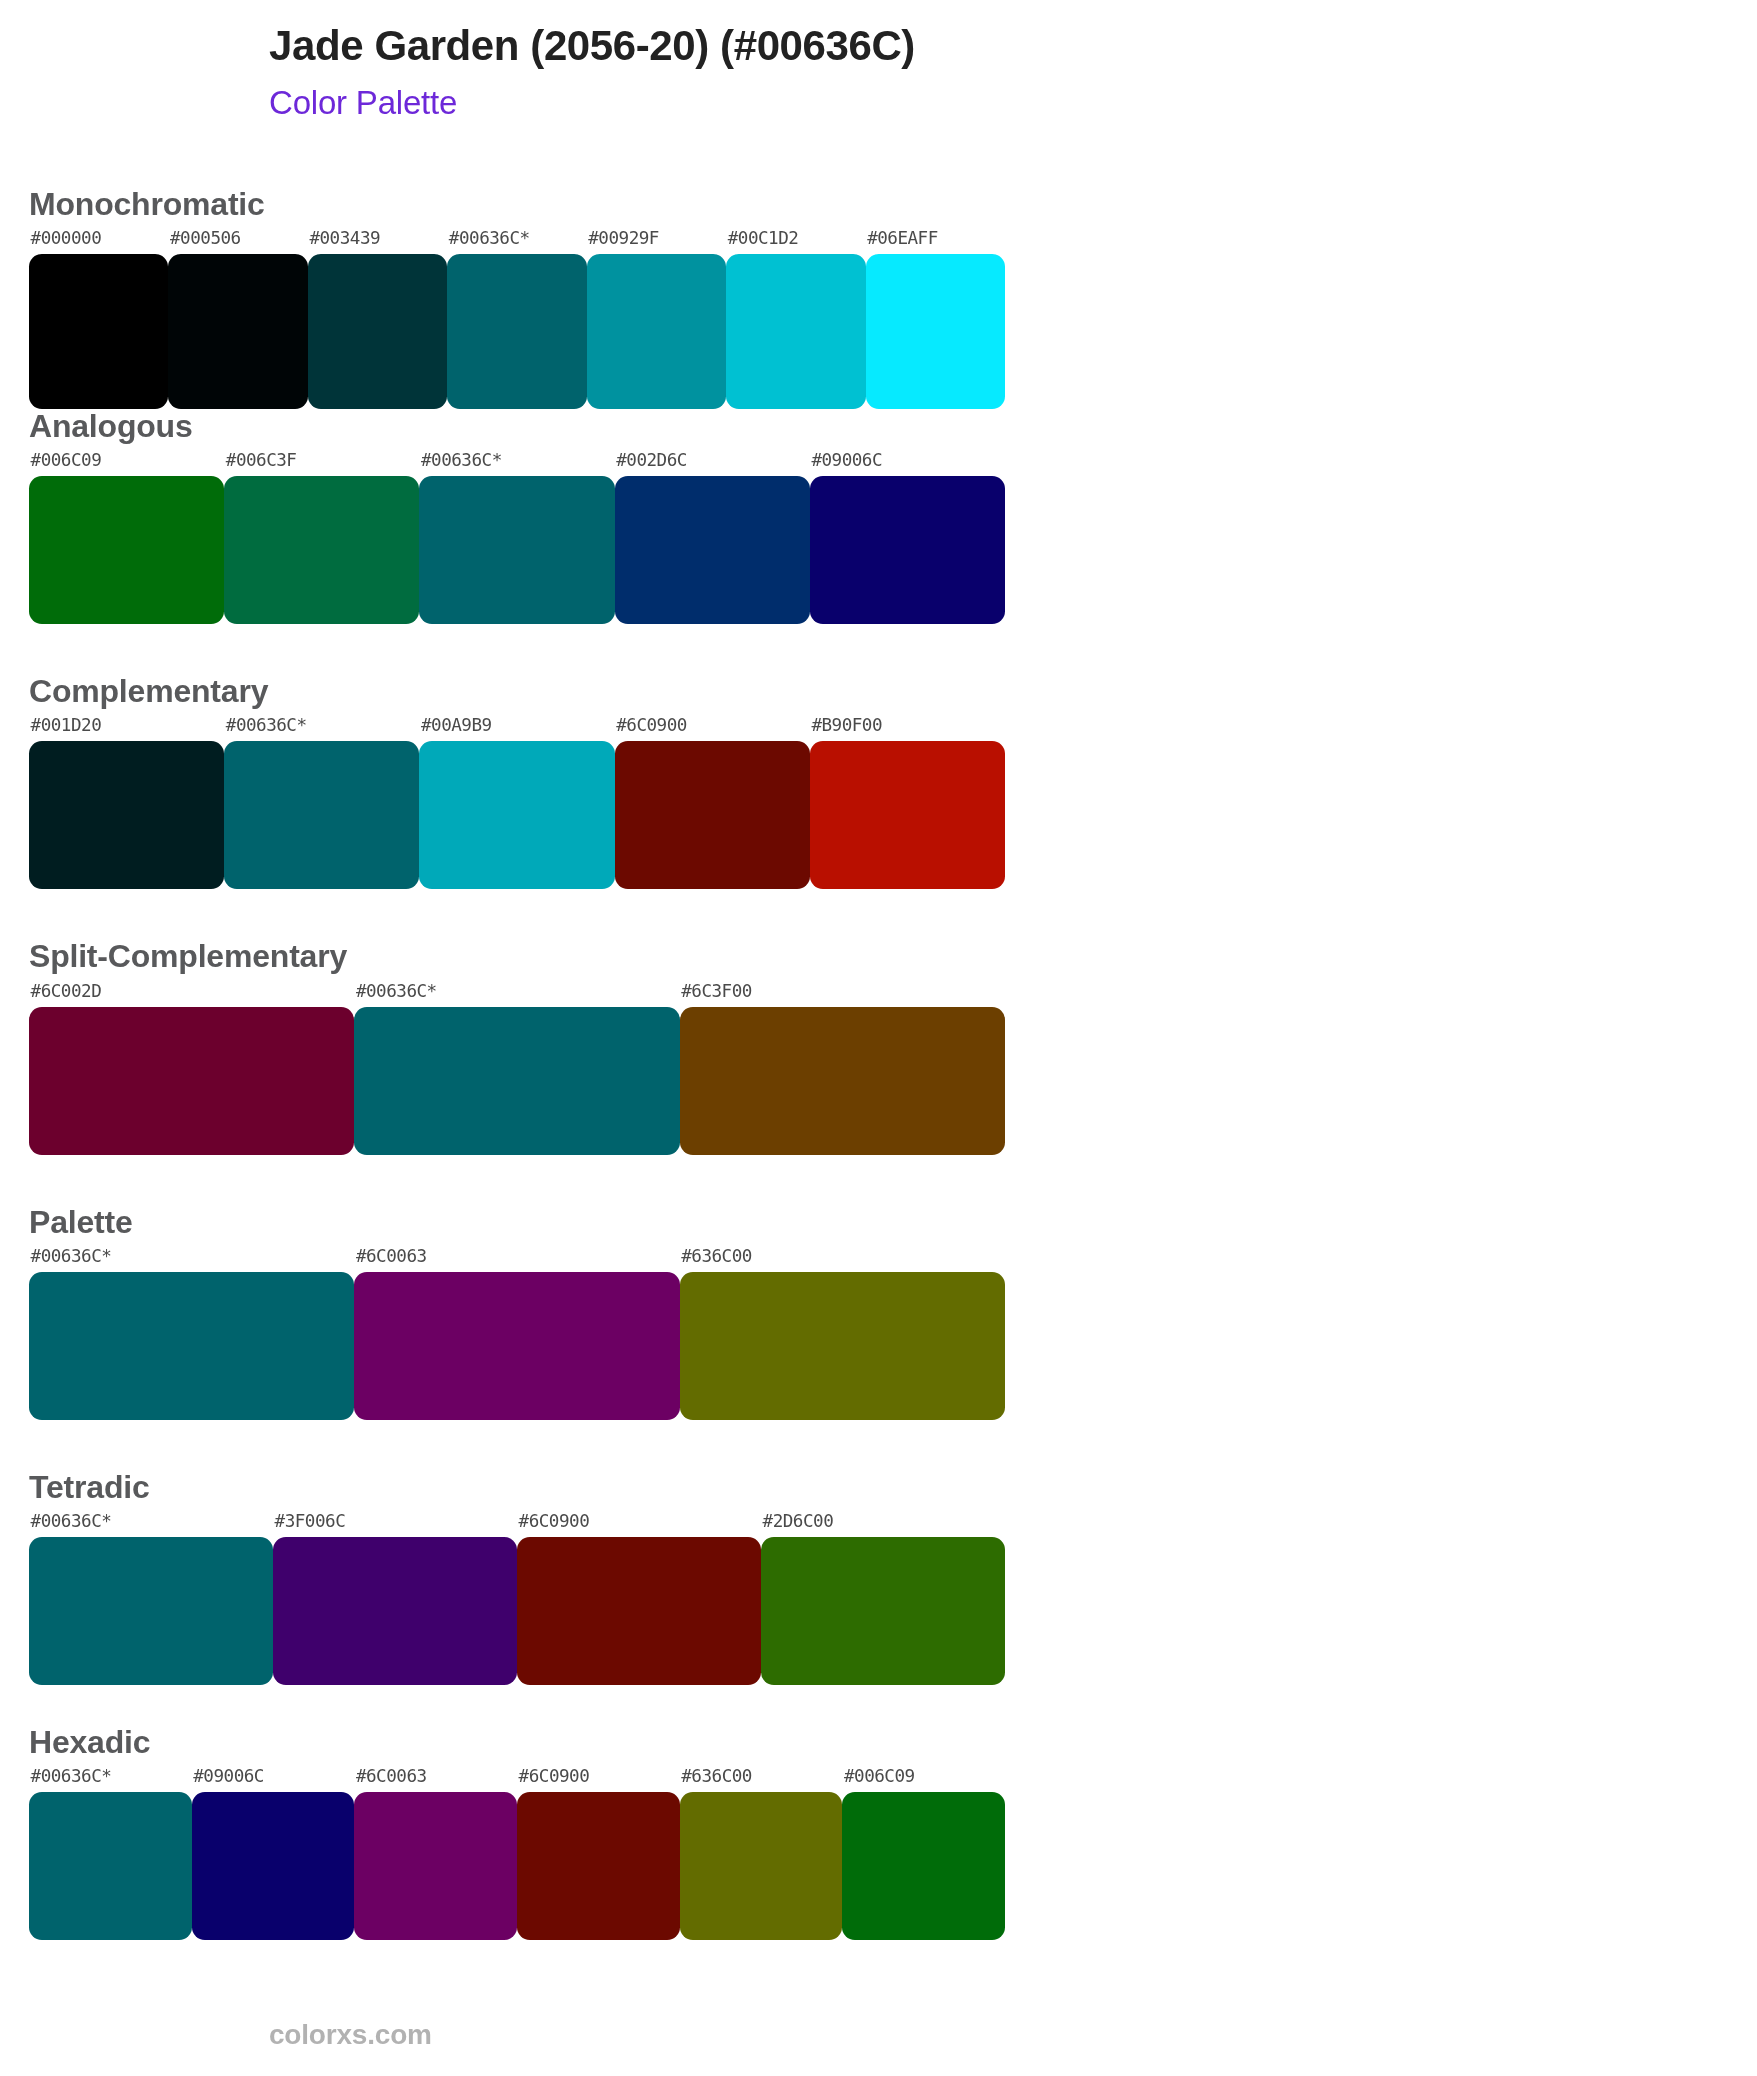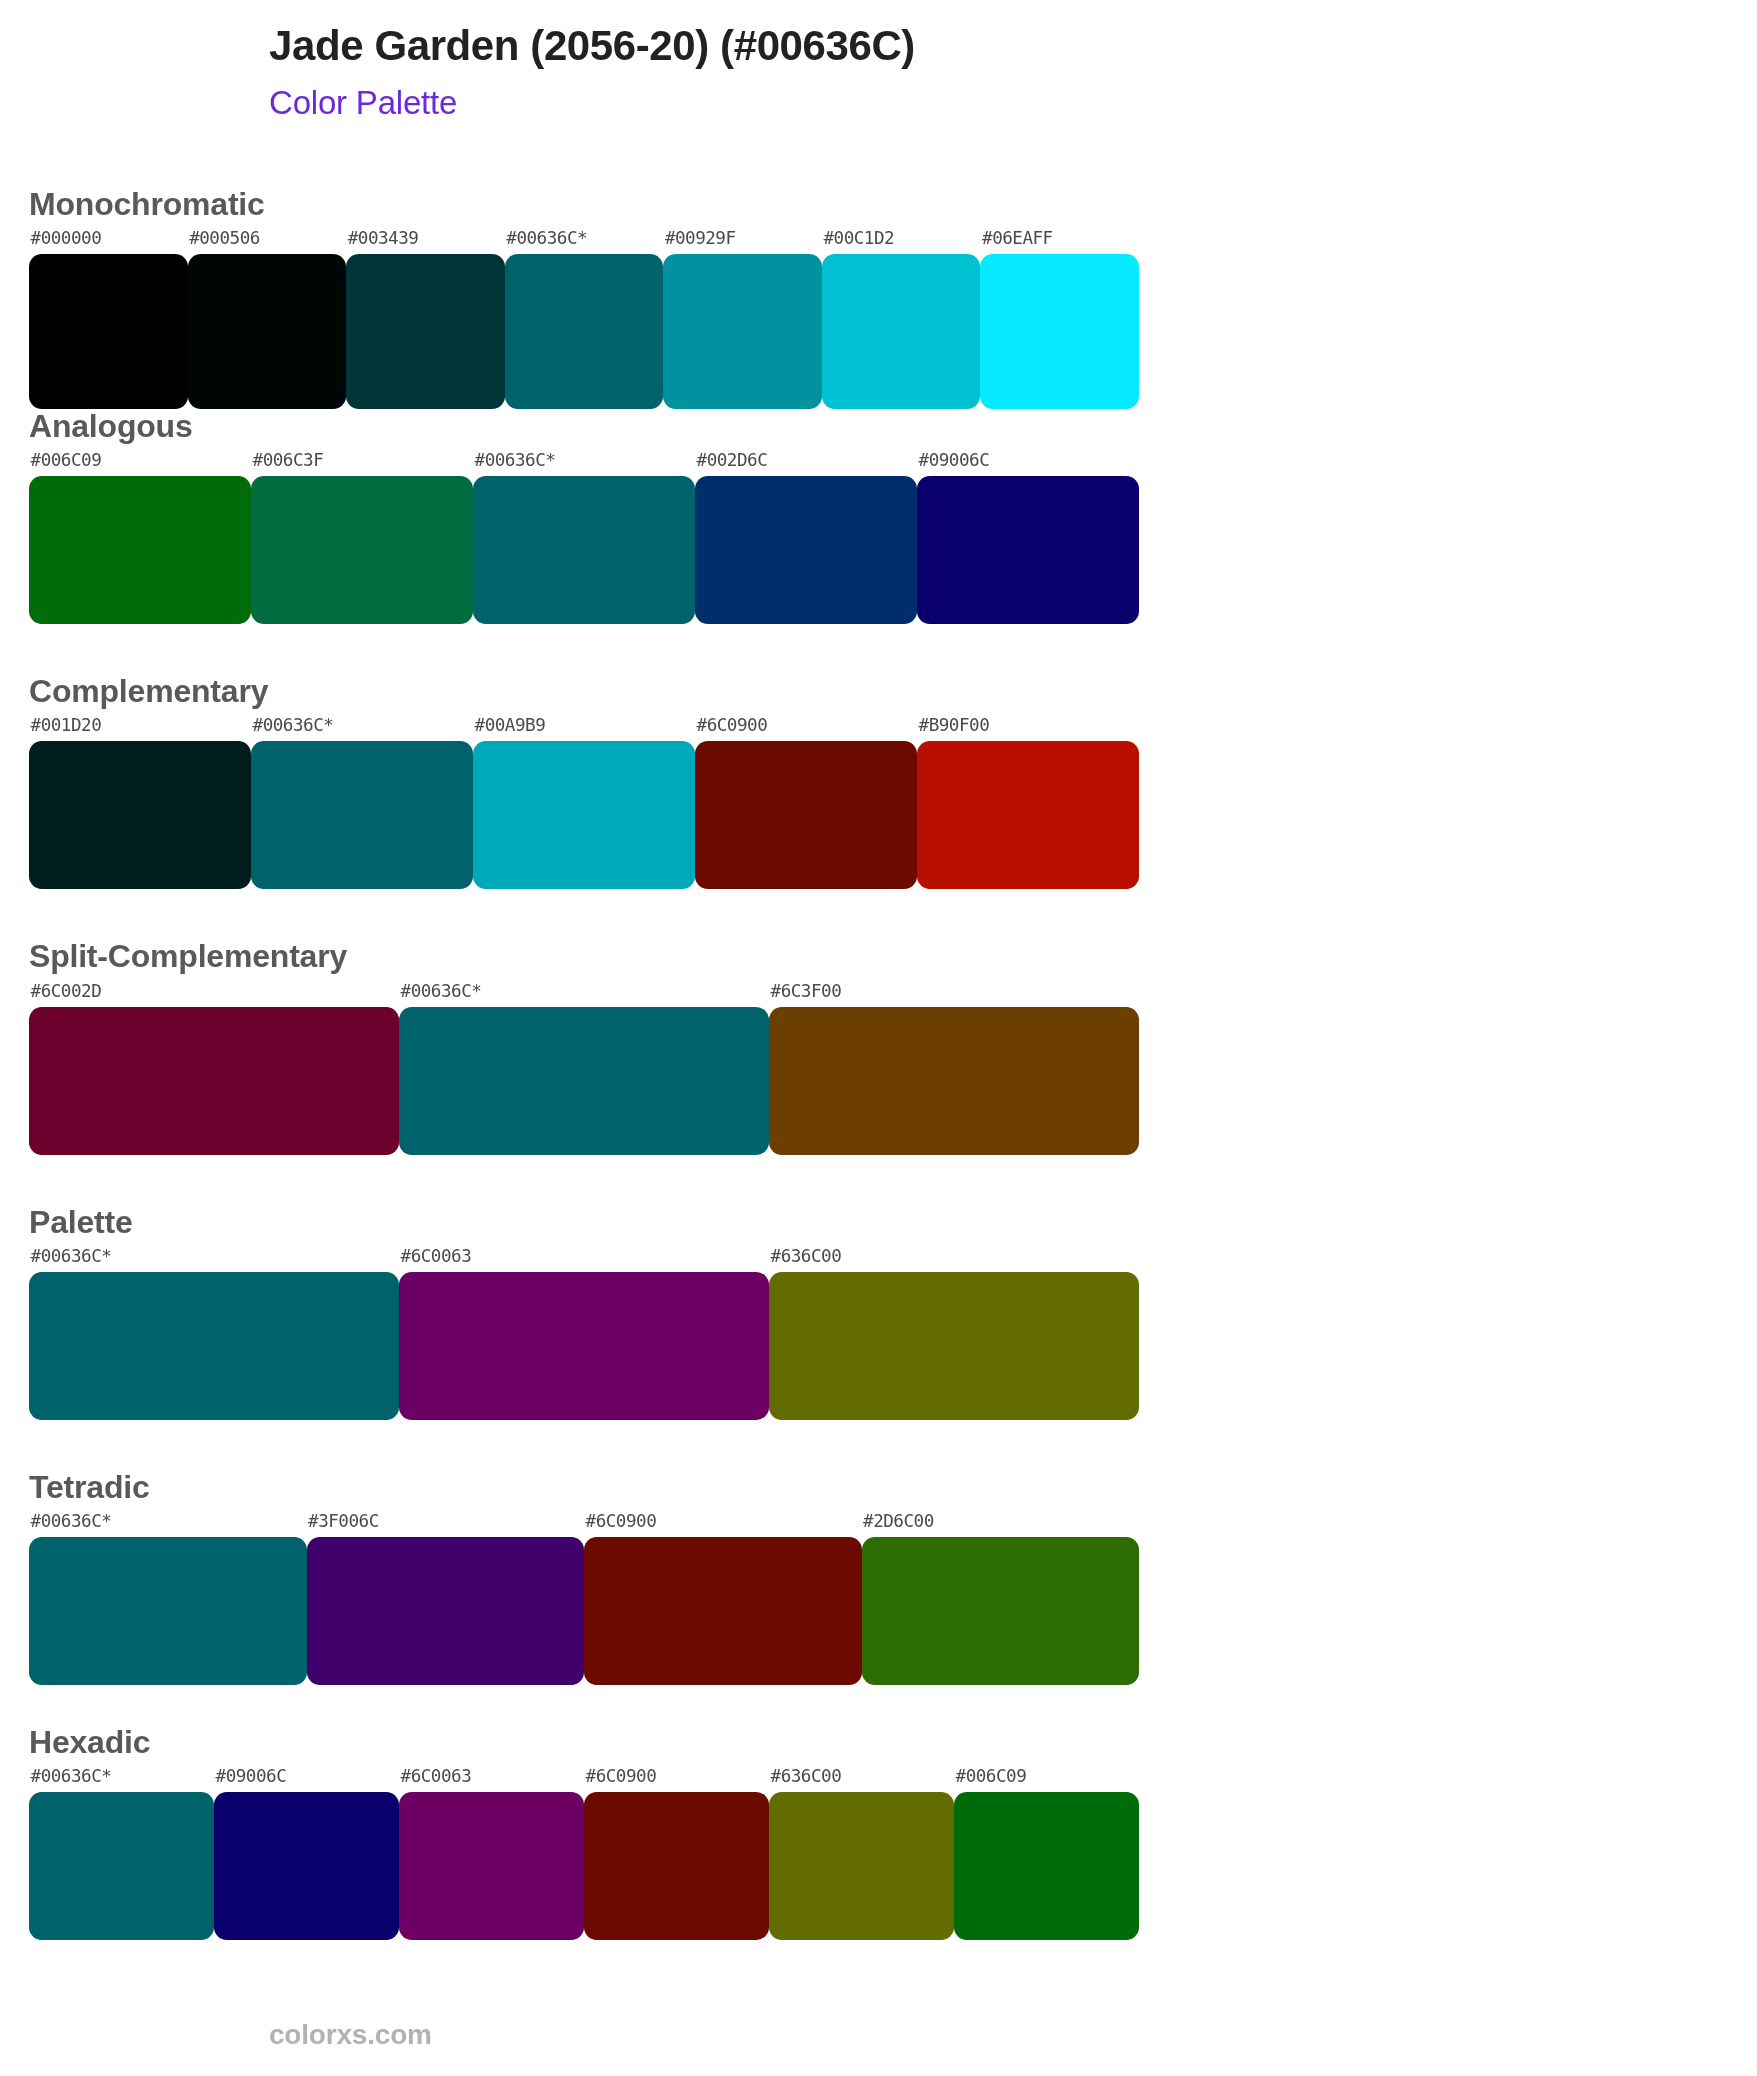--- a/index.html
+++ b/index.html
@@ -52,21 +52,21 @@
     font-size: 32px;
     font-weight: bold;
     color: #58595b;
     letter-spacing: -0.2px;
     margin: 0 0 8px 0;
     line-height: 1.1;
   }
   .swatch-row {
     display: flex;
     align-items: stretch;
-    width: 1110px;
+    width: 976px;
   }
   .swatch {
     position: relative;
     flex: 1 1 0;
   }
   .swatch-label {
     font-family: "DejaVu Sans Mono", "Liberation Mono", monospace;
     font-size: 17.6px;
     color: #4a4a4a;
     line-height: 1;

